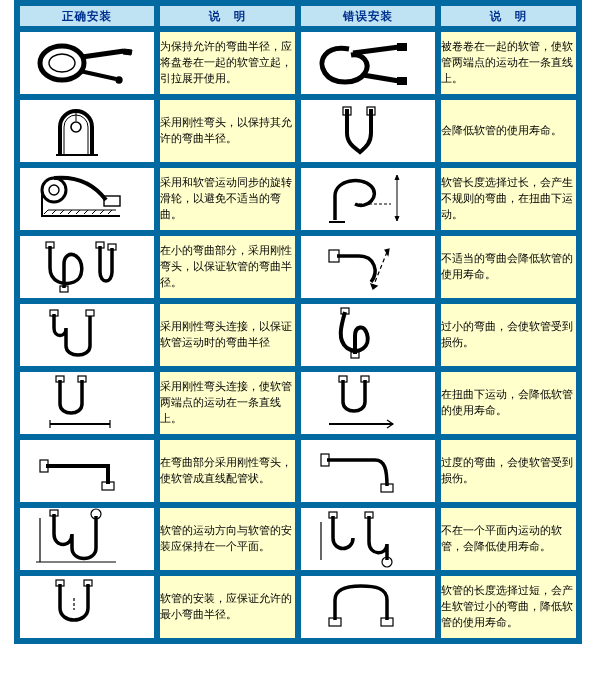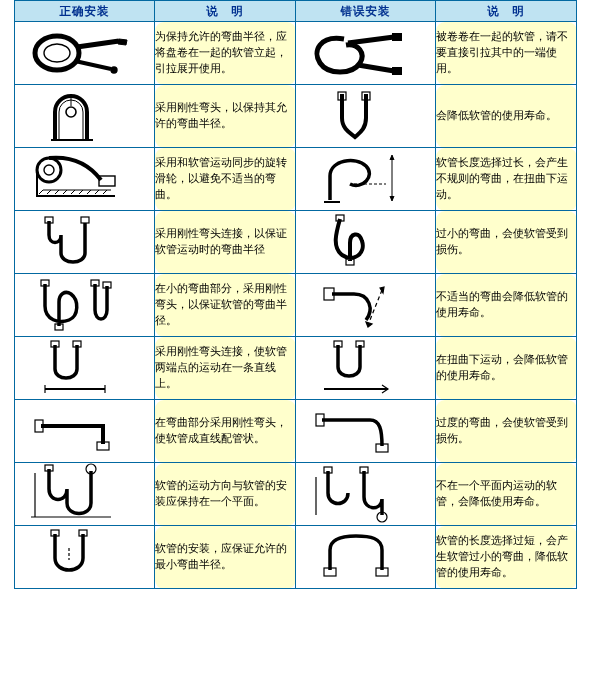--- a/index.html
+++ b/index.html
@@ -15,21 +15,21 @@
     padding:6px 0 6px 8px;
   }
   table.grid{
     border-collapse:collapse;
     width:562px;
     margin-left:14px;
     table-layout:fixed;
     border:1px solid #1a1a8c;
   }
   table.grid td,table.grid th{
-    border:1px solid #0369a1;
+    border:6px solid #0369a1;
     padding:0;
     vertical-align:middle;
   }
   thead th{
     background:#bfe3f2;
     color:#00308f;
     font-size:11.5px;
     font-weight:bold;
     height:20px;
     text-align:center;
@@ -99,21 +99,21 @@
               <g fill="none" stroke="#000" stroke-width="5">
                 <path d="M48 14 C24 10 16 26 24 38 C32 50 56 50 64 38 C70 28 62 18 50 20"></path>
                 <path d="M52 18 L98 12"></path>
                 <path d="M62 40 L98 46"></path>
               </g>
               <rect x="96" y="8" width="10" height="8" fill="#000"></rect>
               <rect x="96" y="42" width="10" height="8" fill="#000"></rect>
             </svg>
           </span>
         </td>
-        <td class="txtcell">被卷卷在一起的软管，请不要直接引拉其中的一端使用。</td>
+        <td class="txtcell">被卷卷在一起的软管，使软管两端点的运动在一条直线上。</td>
       </tr>
 
       <tr>
         <td class="imgcell">
           <span class="fig">
             <svg width="120" height="56" viewBox="0 0 120 56">
               <g fill="none" stroke="#000" stroke-width="1.6">
                 <path d="M40 52 L40 24 A16 16 0 0 1 72 24 L72 52" stroke-width="4"></path>
                 <path d="M44 52 L44 24 A12 12 0 0 1 68 24 L68 52" stroke-width="1"></path>
                 <circle cx="56" cy="24" r="5"></circle>
@@ -174,51 +174,20 @@
           </span>
         </td>
         <td class="txtcell">软管长度选择过长，会产生不规则的弯曲，在扭曲下运动。</td>
       </tr>
 
       <tr>
         <td class="imgcell">
           <span class="fig">
             <svg width="124" height="58" viewBox="0 0 124 58">
               <g fill="none" stroke="#000" stroke-width="3.5">
-                <path d="M34 8 L34 22 C34 32 46 32 46 22 L46 40 C46 52 70 52 70 40 L70 10"></path>
-              </g>
-              <g fill="none" stroke="#000" stroke-width="1.2">
-                <rect x="30" y="4" width="8" height="6"></rect>
-                <rect x="66" y="4" width="8" height="6"></rect>
-              </g>
-            </svg>
-          </span>
-        </td>
-        <td class="txtcell">采用刚性弯头连接，以保证软管运动时的弯曲半径</td>
-        <td class="imgcell">
-          <span class="fig">
-            <svg width="124" height="58" viewBox="0 0 124 58">
-              <g fill="none" stroke="#000" stroke-width="4">
-                <path d="M44 6 C40 20 36 34 46 42 C58 50 70 40 66 28 C63 18 54 20 54 30 L54 48"></path>
-              </g>
-              <g fill="none" stroke="#000" stroke-width="1.2">
-                <rect x="40" y="2" width="8" height="6"></rect>
-                <rect x="50" y="46" width="8" height="6"></rect>
-              </g>
-            </svg>
-          </span>
-        </td>
-        <td class="txtcell">过小的弯曲，会使软管受到损伤。</td>
-      </tr>
-
-      <tr>
-        <td class="imgcell">
-          <span class="fig">
-            <svg width="124" height="58" viewBox="0 0 124 58">
-              <g fill="none" stroke="#000" stroke-width="3.5">
                 <path d="M30 8 L30 30 C30 44 44 48 54 44 C64 40 64 24 56 18 C50 14 44 18 44 26 L44 50"></path>
                 <path d="M80 8 L80 34 C80 46 92 46 92 34 L92 10"></path>
               </g>
               <g fill="none" stroke="#000" stroke-width="1.2">
                 <rect x="26" y="4" width="8" height="6"></rect>
                 <rect x="40" y="48" width="8" height="6"></rect>
                 <rect x="76" y="4" width="8" height="6"></rect>
                 <rect x="88" y="6" width="8" height="6"></rect>
               </g>
             </svg>
@@ -234,20 +203,51 @@
               <g fill="none" stroke="#000" stroke-width="1.2">
                 <rect x="28" y="12" width="10" height="12"></rect>
                 <path d="M86 14 L74 44" stroke-dasharray="4,3"></path>
                 <path d="M84 12 l4 -1 l-1 6 z" fill="#000"></path>
                 <path d="M70 46 l2 5 l4 -3 z" fill="#000"></path>
               </g>
             </svg>
           </span>
         </td>
         <td class="txtcell">不适当的弯曲会降低软管的使用寿命。</td>
+      </tr>
+
+      <tr>
+        <td class="imgcell">
+          <span class="fig">
+            <svg width="124" height="58" viewBox="0 0 124 58">
+              <g fill="none" stroke="#000" stroke-width="3.5">
+                <path d="M34 8 L34 22 C34 32 46 32 46 22 L46 40 C46 52 70 52 70 40 L70 10"></path>
+              </g>
+              <g fill="none" stroke="#000" stroke-width="1.2">
+                <rect x="30" y="4" width="8" height="6"></rect>
+                <rect x="66" y="4" width="8" height="6"></rect>
+              </g>
+            </svg>
+          </span>
+        </td>
+        <td class="txtcell">采用刚性弯头连接，以保证软管运动时的弯曲半径</td>
+        <td class="imgcell">
+          <span class="fig">
+            <svg width="124" height="58" viewBox="0 0 124 58">
+              <g fill="none" stroke="#000" stroke-width="4">
+                <path d="M44 6 C40 20 36 34 46 42 C58 50 70 40 66 28 C63 18 54 20 54 30 L54 48"></path>
+              </g>
+              <g fill="none" stroke="#000" stroke-width="1.2">
+                <rect x="40" y="2" width="8" height="6"></rect>
+                <rect x="50" y="46" width="8" height="6"></rect>
+              </g>
+            </svg>
+          </span>
+        </td>
+        <td class="txtcell">过小的弯曲，会使软管受到损伤。</td>
       </tr>
 
       <tr>
         <td class="imgcell">
           <span class="fig">
             <svg width="124" height="58" viewBox="0 0 124 58">
               <g fill="none" stroke="#000" stroke-width="3.5">
                 <path d="M40 6 L40 30 C40 42 62 42 62 30 L62 6"></path>
               </g>
               <g fill="none" stroke="#000" stroke-width="1.2">

